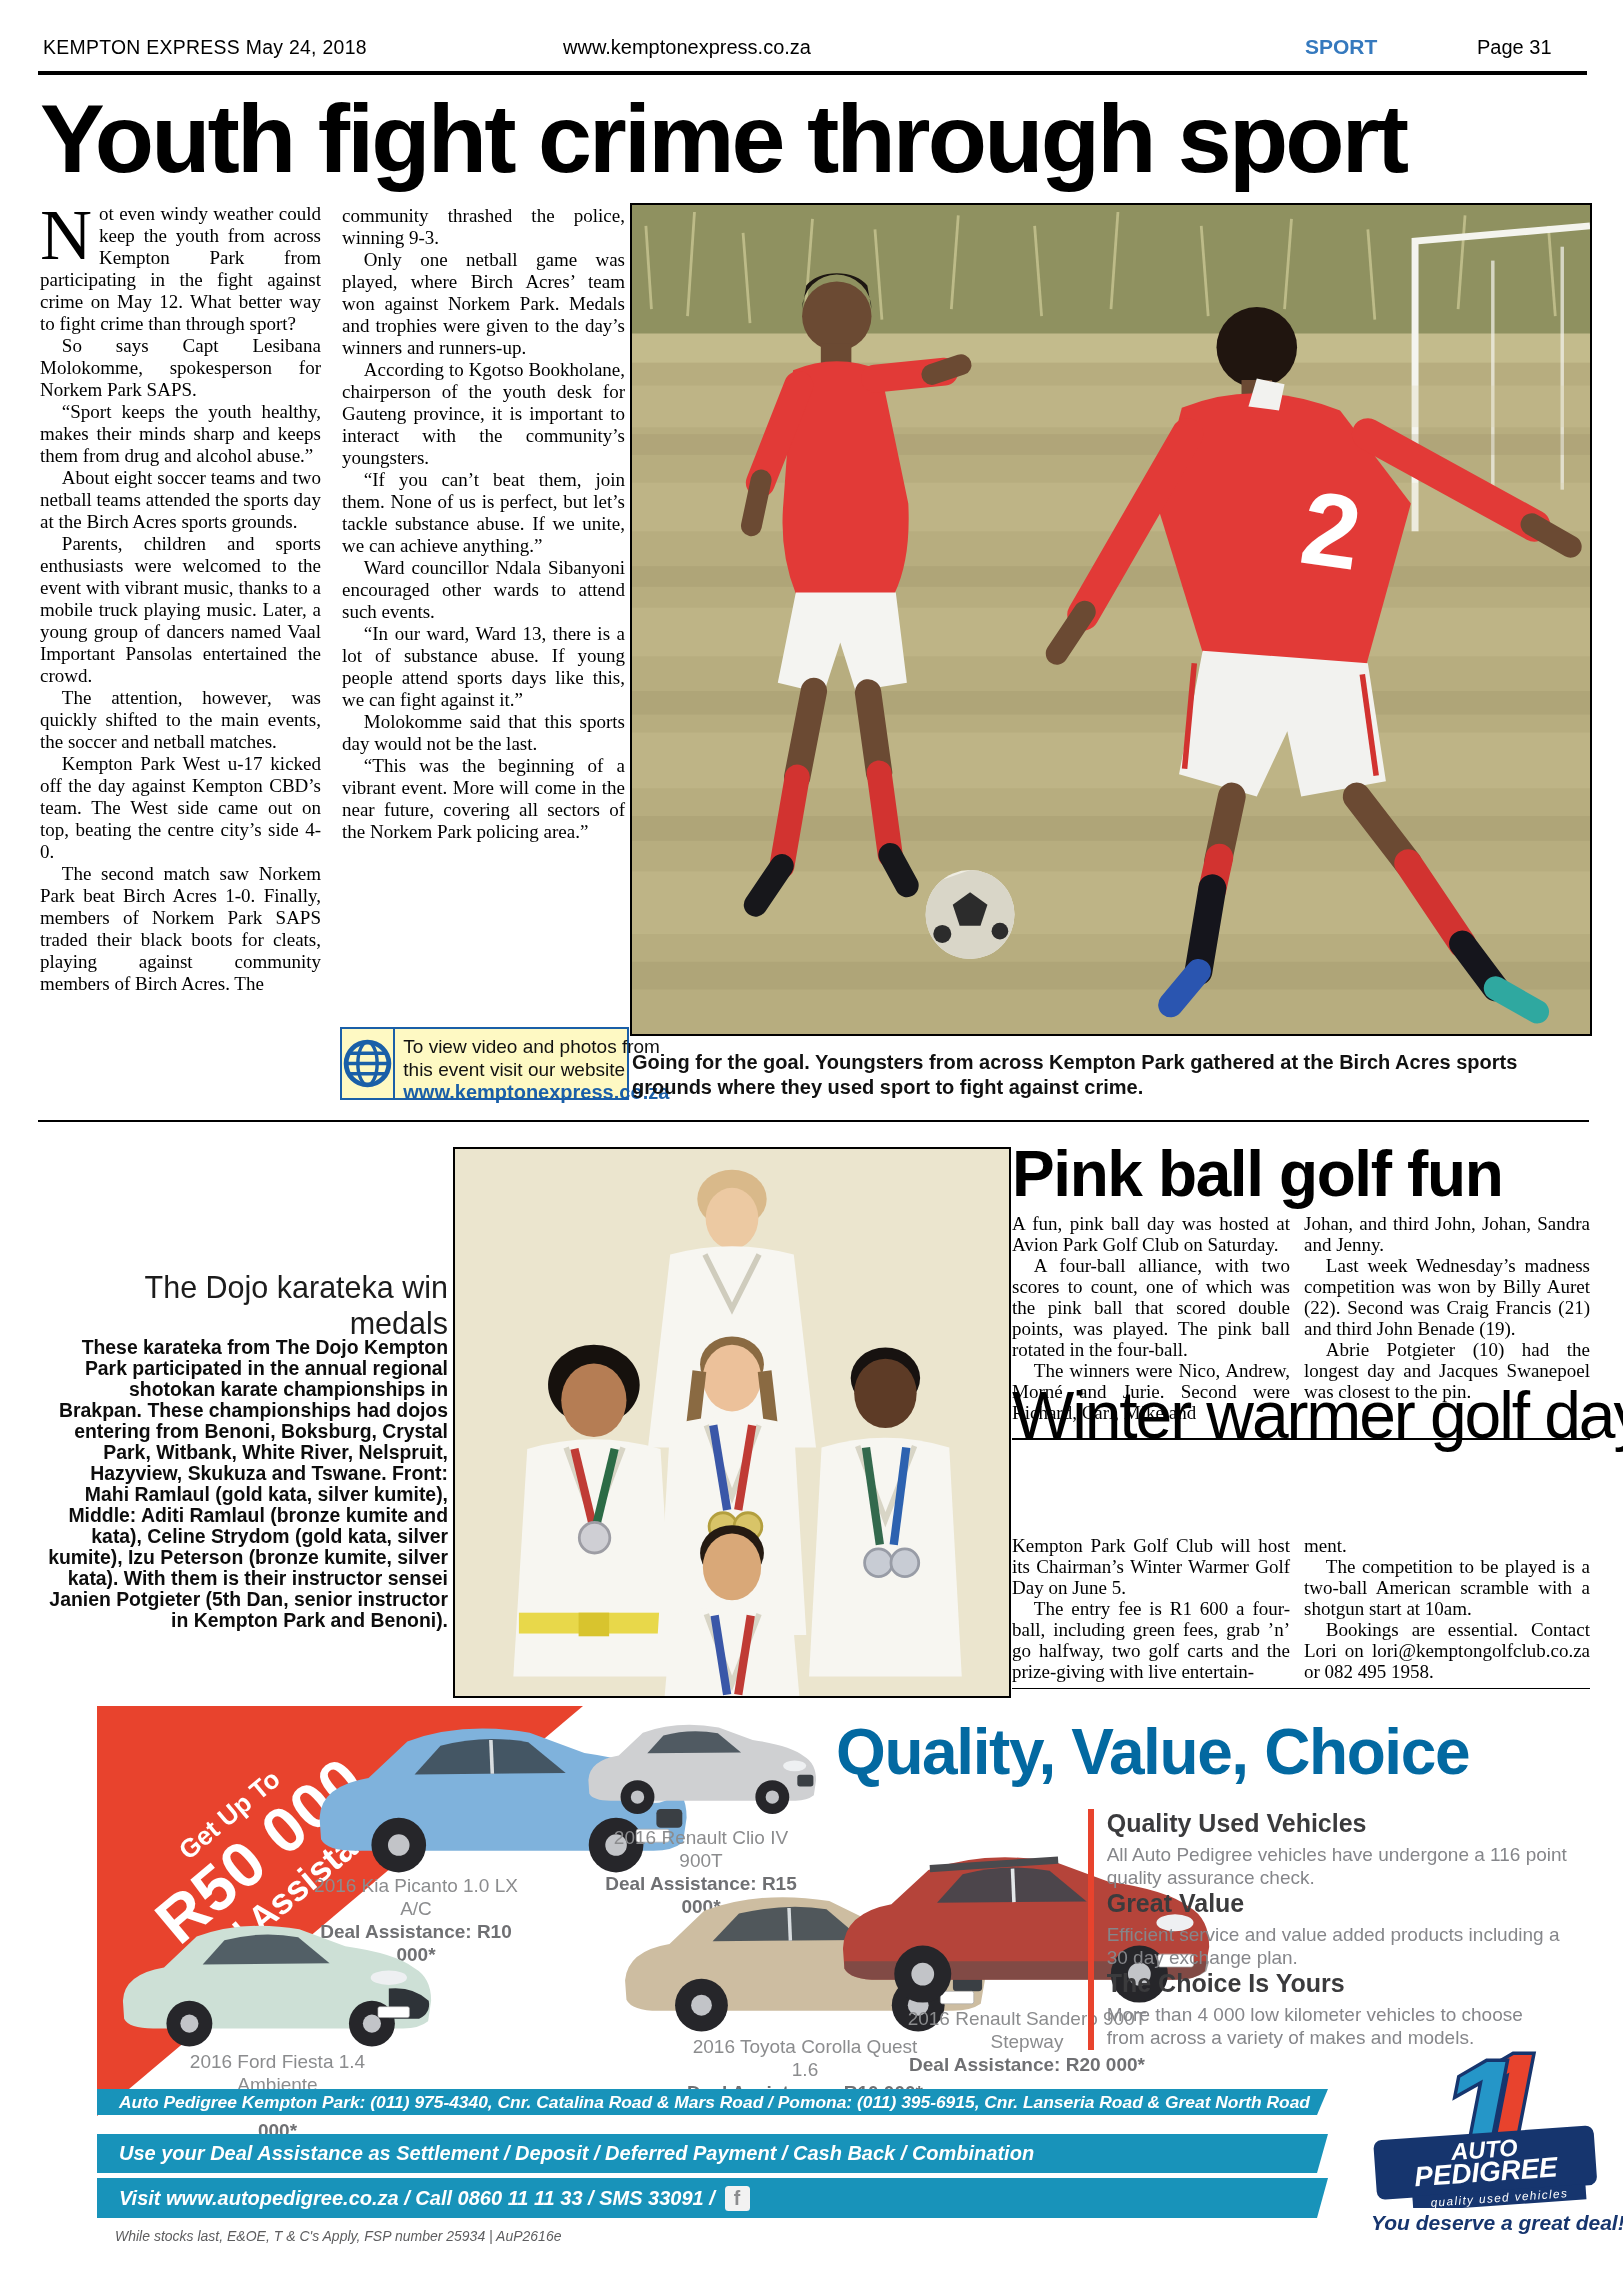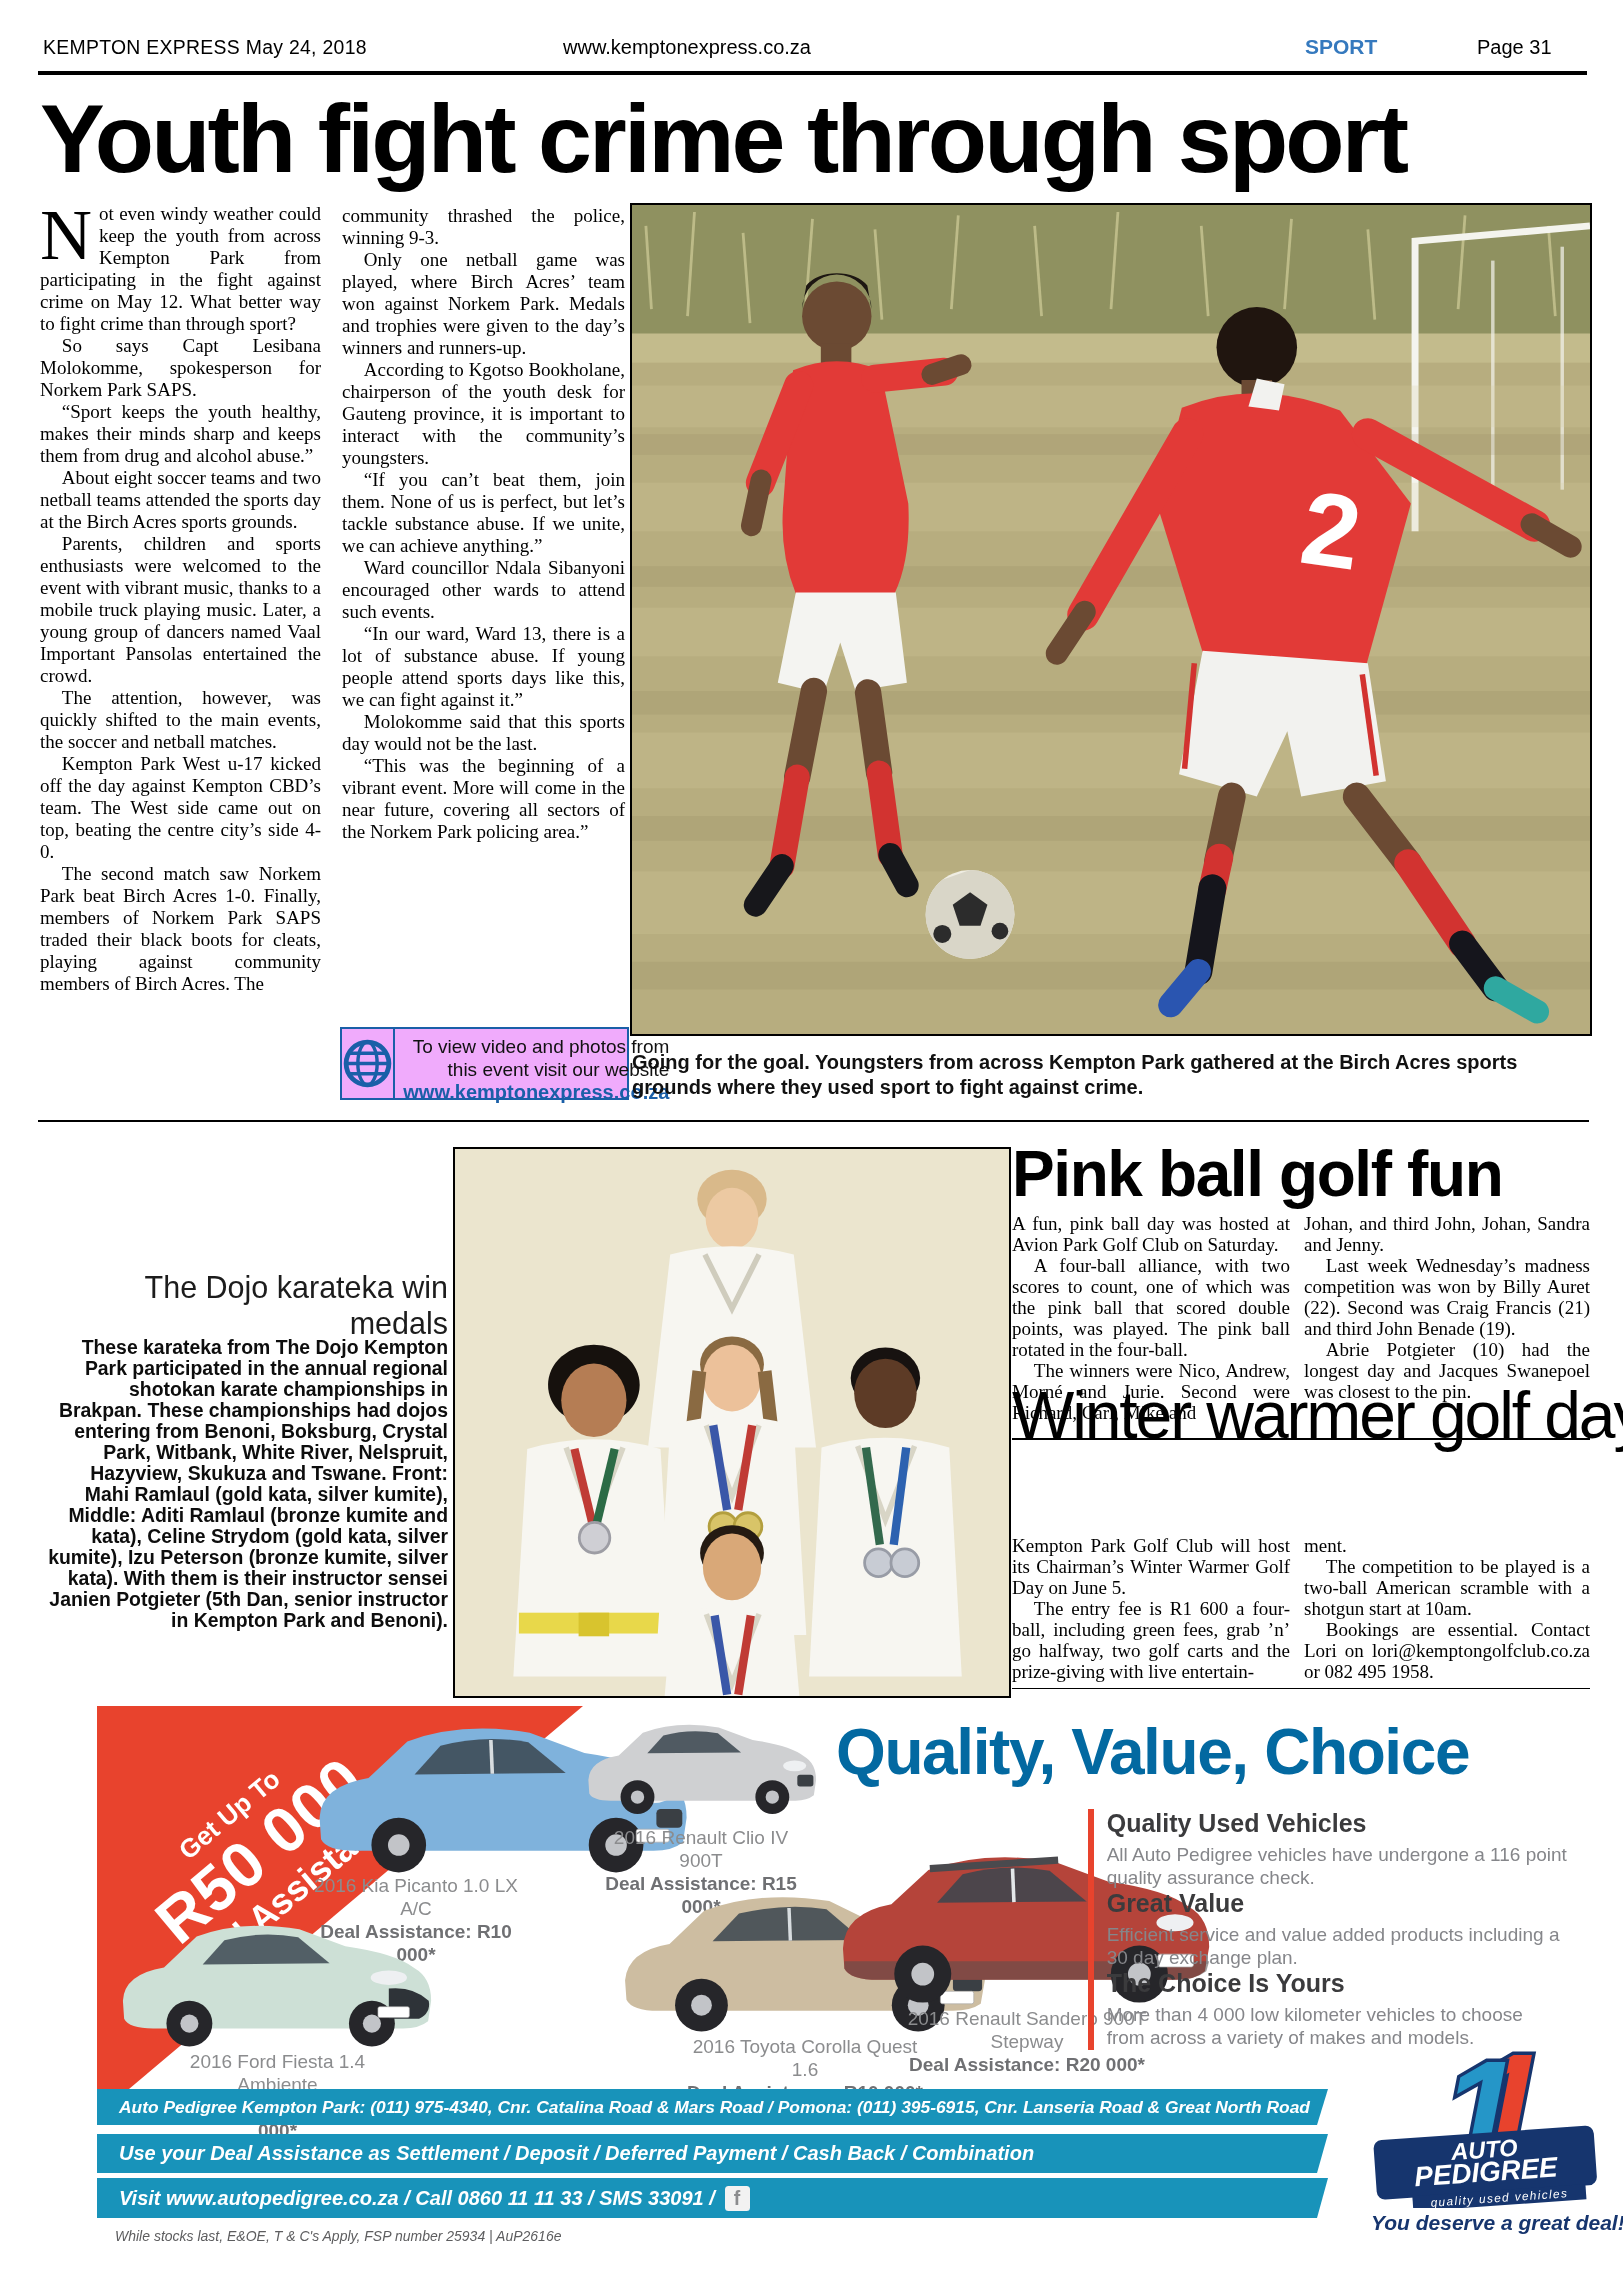--- a/index.html
+++ b/index.html
@@ -17,21 +17,21 @@
   
   .headline{font-size:97px;font-weight:800;letter-spacing:-2.8px;white-space:nowrap;}
 
   
   .col{font-family:"Liberation Serif",serif;font-size:19px;line-height:22px;}
   .col p{margin:0;text-align:justify;}
   .col p + p{text-indent:1.15em;}
   .dcap{float:left;font-size:72px;line-height:58px;padding:2.8px 7px 0 0;font-family:"Liberation Serif",serif;}
 
   
-  .promo{border:2.1px solid #1a5fa8;display:flex;align-items:stretch;background:#f0abfc;text-align:right;}
+  .promo{border:2.1px solid #1a5fa8;display:flex;align-items:stretch;background:#fef9c3;}
   .promo-globe{width:67px;border-right:2.1px solid #1a5fa8;display:flex;align-items:center;justify-content:center;}
   .promo-text{padding:5.6px 8.3px;font-size:19px;line-height:23px;color:#111;}
   .promo-url{color:#1a5fa8;font-weight:bold;font-size:20px;}
 
   .caption{font-weight:bold;font-size:20px;line-height:25px;color:#111;}
   .photo-frame{border:2.1px solid #000;overflow:hidden;background:#b7ad7f;}
 
   
   .dojo-head{font-size:30.5px;line-height:36px;color:#1c1c1c;text-align:right;}
   .dojo-body{font-size:19.4px;line-height:21px;font-weight:bold;text-align:right;color:#0d0d0d;}
@@ -423,21 +423,21 @@
     </div>
   </div>
   <div class="abs feat" style="left:1088px;top:1969px;width:514px;">
     <div class="feat-bar"></div>
     <div>
       <div class="feat-title">The Choice Is Yours</div>
       <div class="feat-body" style="width:430px;">More than 4 000 low kilometer vehicles to choose from across a variety of makes and models.</div>
     </div>
   </div>
 
-  <div class="abs tealbar" style="left:97px;top:2089px;width:1209px;height:36px;font-size:17.4px;">Auto Pedigree Kempton Park: (011) 975-4340, Cnr. Catalina Road &amp; Mars Road  /  Pomona: (011) 395-6915, Cnr. Lanseria Road &amp; Great North Road</div>
+  <div class="abs tealbar" style="left:97px;top:2089px;width:1209px;height:26px;font-size:17.4px;">Auto Pedigree Kempton Park: (011) 975-4340, Cnr. Catalina Road &amp; Mars Road  /  Pomona: (011) 395-6915, Cnr. Lanseria Road &amp; Great North Road</div>
   <div class="abs tealbar" style="left:97px;top:2134px;width:1209px;height:39px;font-size:20px;">Use your Deal Assistance as Settlement / Deposit / Deferred Payment / Cash Back / Combination</div>
   <div class="abs tealbar" style="left:97px;top:2178px;width:1209px;height:40px;font-size:20px;">
     <span>Visit www.autopedigree.co.za / Call 0860 11 11 33 / SMS 33091 /</span>
     <span class="fb">f</span>
   </div>
 
   <div class="abs fineprint" style="left:115px;top:2228px;">While stocks last, E&amp;OE, T &amp; C's Apply, FSP number 25934  |  AuP2616e</div>
 
   <div class="abs" style="left:1371px;top:2034px;width:229px;">
     <svg width="229" height="174" viewBox="0 0 330 250">

